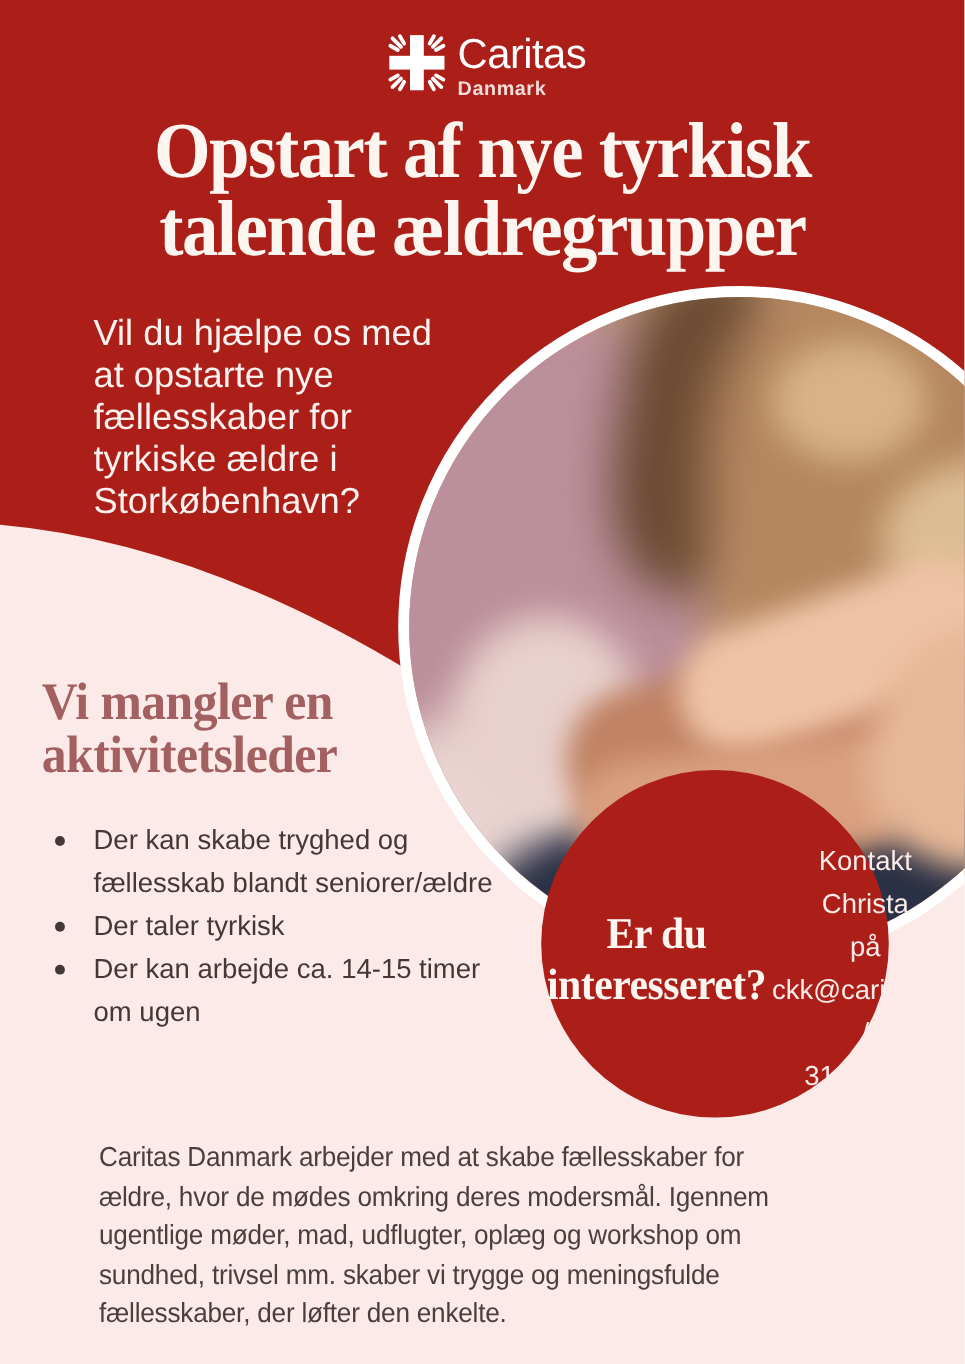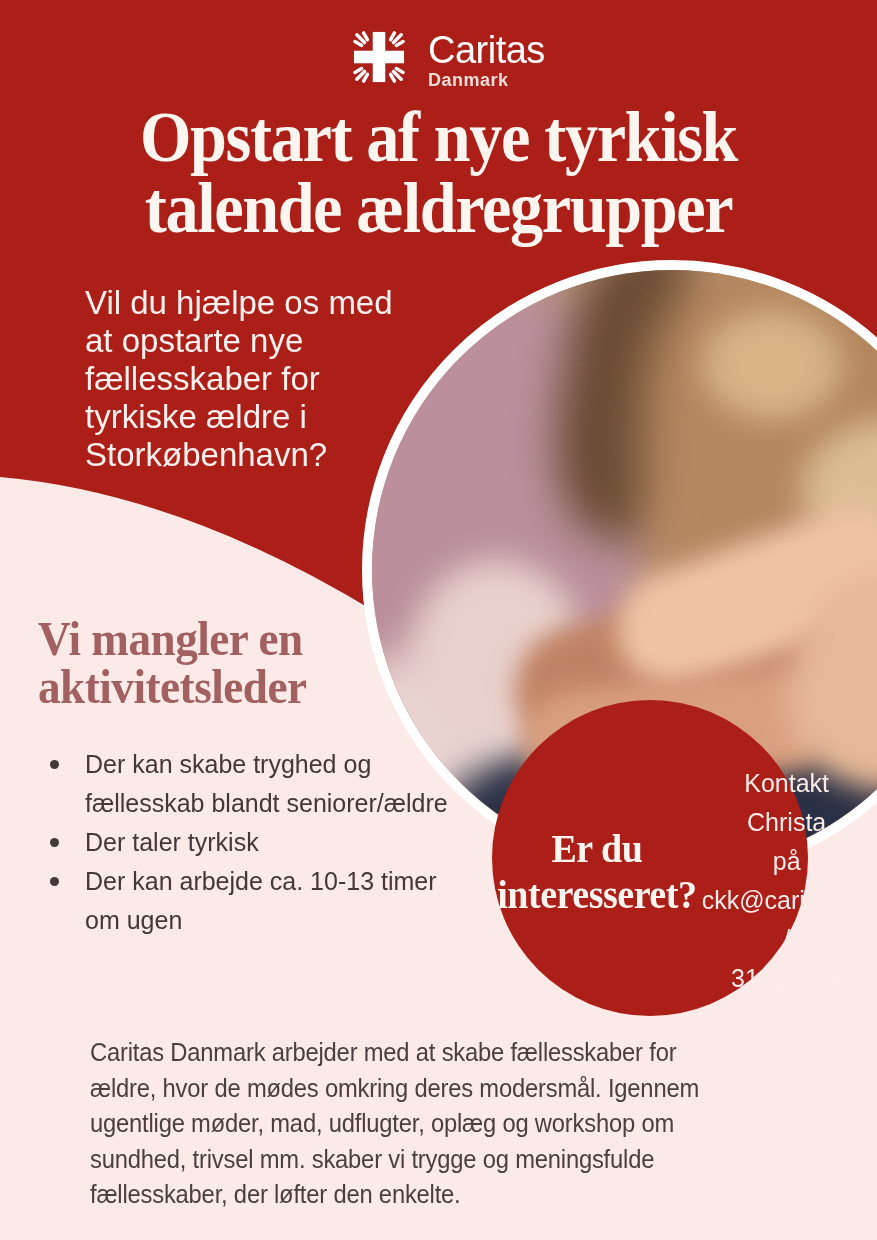--- a/index.html
+++ b/index.html
@@ -47,21 +47,21 @@
     font-family:"Liberation Serif",serif;font-weight:700;
     color:var(--cream);font-size:40px;line-height:46px;
     white-space:pre-line;transform:scaleX(.95);transform-origin:50% 0;
     letter-spacing:-.5px;
   }
   .contact-details{
     margin-top:18px;color:#fbece9;font-size:25px;line-height:39px;
     white-space:pre-line;
   }
   
-  .logo{position:absolute;left:352px;top:30px;z-index:4;display:flex;gap:12px;}
+  .logo{position:absolute;left:352px;top:30px;z-index:4;display:flex;}
   .logo-icon{width:54px;height:54px;flex:0 0 auto;}
   .logo-text{margin-left:10px;color:#ffffff;}
   .logo-title{font-size:38px;line-height:40px;font-weight:400;letter-spacing:-.5px;}
   .logo-subtitle{font-size:18px;line-height:20px;font-weight:700;color:#f3dddb;letter-spacing:.5px;}
   
   .headline{
     position:absolute;left:0;right:0;top:102px;z-index:4;
     text-align:center;color:var(--cream);
     font-family:"Liberation Serif",serif;font-weight:700;
     font-size:72px;line-height:71px;letter-spacing:-1.5px;
@@ -161,21 +161,21 @@
 fællesskaber for
 tyrkiske ældre i
 Storkøbenhavn?</p>
 
   <h2 class="vacancy-title">Vi mangler en
 aktivitetsleder</h2>
   <ul class="vacancy-list">
     <li>Der kan skabe tryghed og
 fællesskab blandt seniorer/ældre</li>
     <li>Der taler tyrkisk</li>
-    <li>Der kan arbejde ca. 10-13 timer
+    <li>Der kan arbejde ca. 14-15 timer
 om ugen</li>
   </ul>
 
   <p class="footer-par">Caritas Danmark arbejder med at skabe fællesskaber for
 ældre, hvor de mødes omkring deres modersmål. Igennem
 ugentlige møder, mad, udflugter, oplæg og workshop om
 sundhed, trivsel mm. skaber vi trygge og meningsfulde
 fællesskaber, der løfter den enkelte.</p>
 
 </div>

